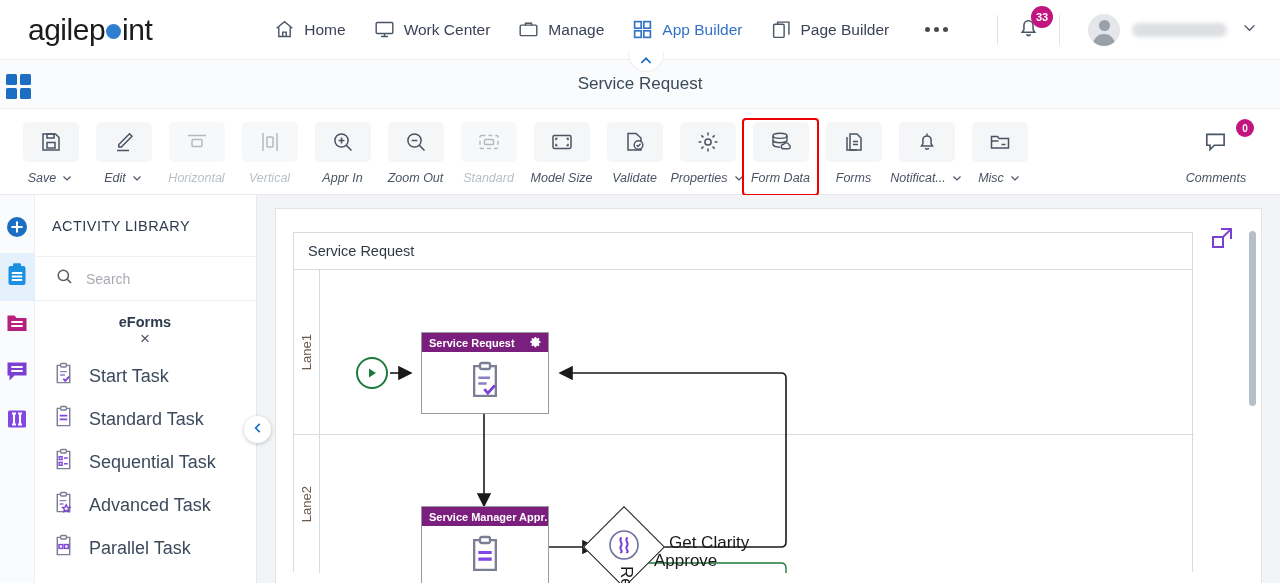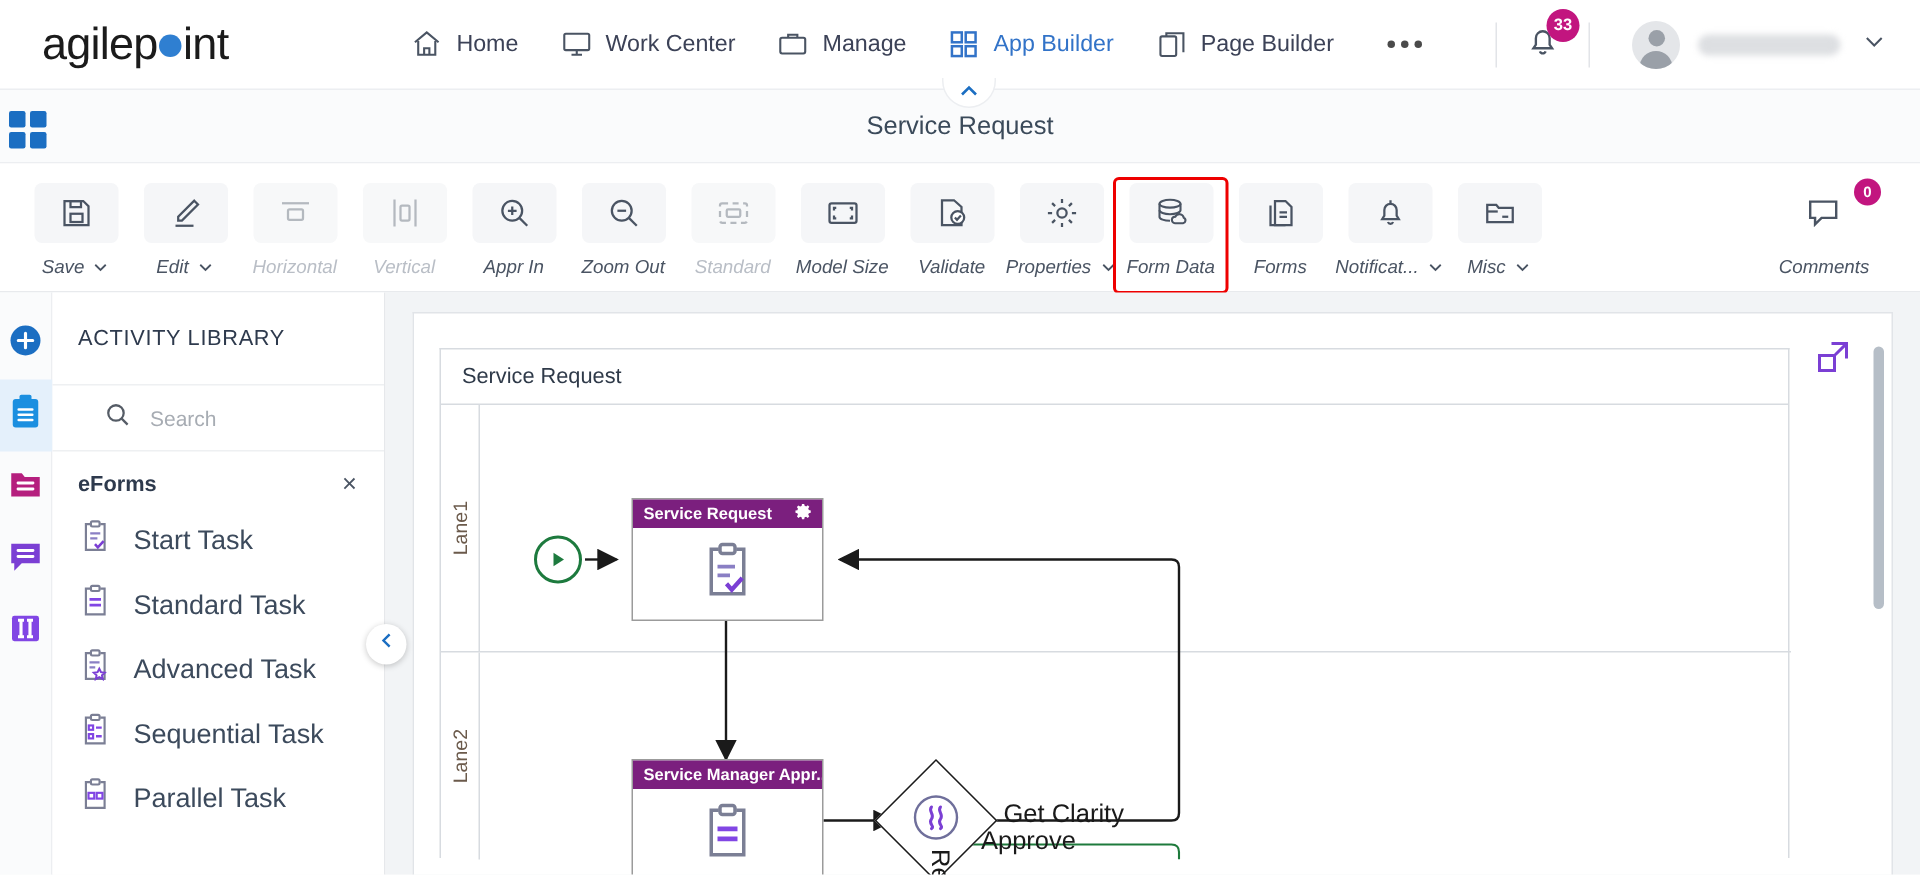--- a/index.html
+++ b/index.html
@@ -142,32 +142,33 @@
     background: #ffffff;
     border-right: 1px solid #e6e8eb;
   }
   .lib-header {
     height: 62px; display: flex; align-items: center;
     padding-left: 17px; border-bottom: 1px solid #eef0f2;
     font-size: 14.5px; color: #2e3a4d; letter-spacing: .45px; font-weight: 500;
   }
   .lib-search {
     height: 44px; display: flex; align-items: center;
-    padding-left: 34px; gap: 12px;
+    padding-left: 20px; gap: 12px;
     border-bottom: 1px solid #eef0f2;
   }
   .lib-search input {
     border: none; outline: none; font-size: 14px;
     color: #606871; width: 150px;
     font-family: "Liberation Sans", sans-serif;
   }
   .lib-search input::placeholder { color: #a7acb3; }
   .lib-group {
     display: flex; align-items: center; justify-content: space-between;
     padding: 13px 18px 8px 17px;
+    flex-direction: column;
   }
   .lib-group .gname { font-size: 14.5px; color: #2e3a4d; font-weight: 600; }
   .lib-group .gclose { cursor: pointer; color: #4a5463; font-size: 17px; line-height: 1; }
   .lib-item {
     display: flex; align-items: center; gap: 14px;
     padding: 7px 17px; cursor: pointer;
     font-size: 18px; color: #3c4a5c;
   }
   .collapse-handle {
     position: absolute; top: 416px; left: 244px;
@@ -641,38 +642,38 @@
         </svg>
     </span>
     <span>Standard Task</span>
   </div>
 
   <div class="lib-item">
     <span>
       <svg width="23" height="24" viewBox="0 0 24 25" fill="none" stroke="#7b7f95" stroke-width="1.5">
           <path d="M15.5 3.5h3v18h-13v-18h3"></path>
           <rect x="9" y="1.6" width="6" height="3.6" rx="1"></rect>
-          <path d="M8 10h7M8 13.5h4" stroke="#8a7fc4"></path>
-          <path d="m14.8 14.4 1.2 2.4 2.6.4-1.9 1.8.5 2.6-2.4-1.3-2.4 1.3.5-2.6-1.9-1.8 2.6-.4 1.2-2.4Z" stroke="#7b3fd4" stroke-width="1.4"></path>
-        </svg>
-    </span>
-    <span>Advanced Task</span>
+          <rect x="7.5" y="9" width="3" height="3" stroke="#8146e4"></rect>
+          <rect x="7.5" y="15" width="3" height="3" stroke="#8146e4"></rect>
+          <path d="M12.5 10.5h4M12.5 16.5h4" stroke="#8146e4" stroke-width="1.6"></path>
+        </svg>
+    </span>
+    <span>Sequential Task</span>
   </div>
 
   <div class="lib-item">
     <span>
       <svg width="23" height="24" viewBox="0 0 24 25" fill="none" stroke="#7b7f95" stroke-width="1.5">
           <path d="M15.5 3.5h3v18h-13v-18h3"></path>
           <rect x="9" y="1.6" width="6" height="3.6" rx="1"></rect>
-          <rect x="7.5" y="9" width="3" height="3" stroke="#8146e4"></rect>
-          <rect x="7.5" y="15" width="3" height="3" stroke="#8146e4"></rect>
-          <path d="M12.5 10.5h4M12.5 16.5h4" stroke="#8146e4" stroke-width="1.6"></path>
-        </svg>
-    </span>
-    <span>Sequential Task</span>
+          <path d="M8 10h7M8 13.5h4" stroke="#8a7fc4"></path>
+          <path d="m14.8 14.4 1.2 2.4 2.6.4-1.9 1.8.5 2.6-2.4-1.3-2.4 1.3.5-2.6-1.9-1.8 2.6-.4 1.2-2.4Z" stroke="#7b3fd4" stroke-width="1.4"></path>
+        </svg>
+    </span>
+    <span>Advanced Task</span>
   </div>
 
   <div class="lib-item">
     <span>
       <svg width="23" height="24" viewBox="0 0 24 25" fill="none" stroke="#7b7f95" stroke-width="1.5">
           <path d="M15.5 3.5h3v18h-13v-18h3"></path>
           <rect x="9" y="1.6" width="6" height="3.6" rx="1"></rect>
           <rect x="7.3" y="11" width="4" height="4" stroke="#8146e4"></rect>
           <rect x="13" y="11" width="4" height="4" stroke="#8146e4"></rect>
         </svg>

